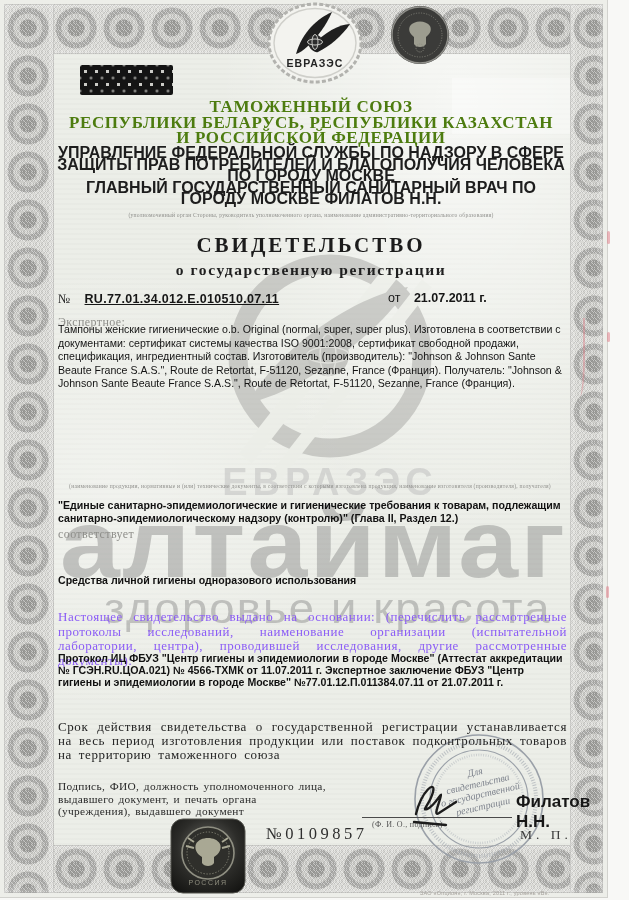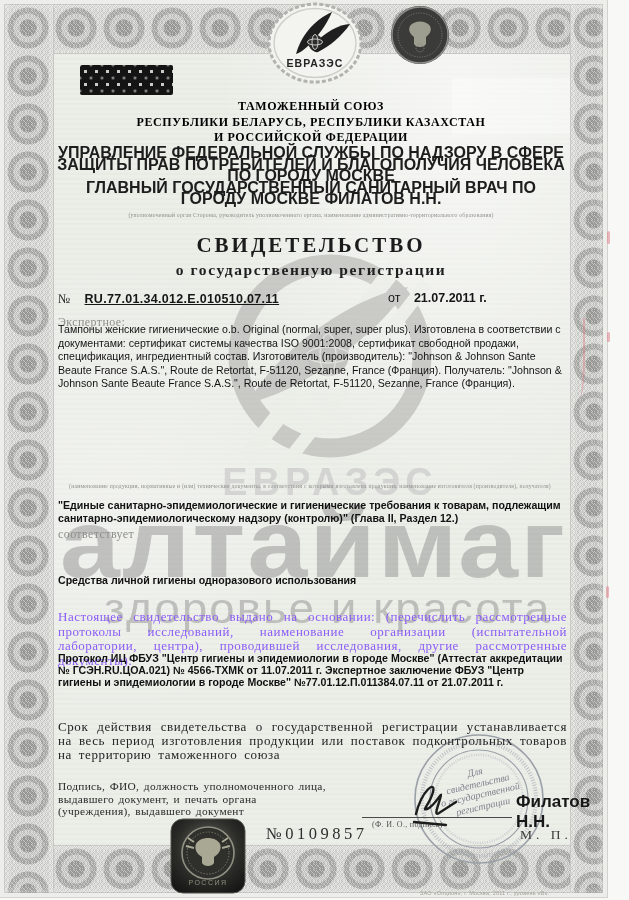--- a/index.html
+++ b/index.html
@@ -27,22 +27,22 @@
       repeating-linear-gradient(0deg, rgba(120,120,120,.03) 0 2px, transparent 2px 5px);}
   .abs{position:absolute;}
   .z2{z-index:2;} .z3{z-index:3;} .z4{z-index:4;} .z5{z-index:5;} .z6{z-index:6;}
   .sans{font-family:"Liberation Sans",sans-serif;}
   .center{text-align:center;}
   
   .black-block{left:80px;top:65px;width:93px;height:30px;background:#141414;border-radius:2px;
     background-image:radial-gradient(circle, rgba(235,235,230,.85) 0 1.5px, transparent 2px),
                      radial-gradient(circle, rgba(235,235,230,.6) 0 1px, transparent 1.6px);
     background-size:11px 13px,11px 13px;background-position:0 0,5.5px 6.5px;}
-  .union-block{left:55px;top:99px;width:512px;font-weight:bold;font-size:12px;line-height:15.5px;
-    letter-spacing:.6px;color:#000000;}
+  .union-block{left:55px;top:99px;width:512px;font-weight:bold;font-size:17px;line-height:15.5px;
+    letter-spacing:.6px;color:#4d7c0f;}
   .authority-block{left:55px;top:147px;width:512px;font-weight:bold;font-size:16px;line-height:11.6px;
     color:#1d1d1d;}
   .tiny-caption{font-size:5.6px;color:#8d8d8a;letter-spacing:.25px;}
   .cap1{left:70px;top:212px;width:482px;}
   .doc-title{left:55px;top:233px;width:512px;font-weight:bold;font-size:21px;letter-spacing:3px;color:#1b1b1b;}
   .doc-subtitle{left:55px;top:261px;width:512px;font-weight:bold;font-size:15.5px;letter-spacing:1.6px;color:#1f1f1f;}
   .numrow{left:58px;top:291px;width:509px;font-size:12.5px;}
   .numrow .nosign{font-size:13px;color:#2a2a2a;}
   .numrow .num{font-family:"Liberation Sans",sans-serif;font-weight:bold;color:#161616;margin-left:11px;letter-spacing:.3px;text-decoration:underline;}
   .numrow .fromwrap{position:absolute;left:330px;top:0;font-family:"Liberation Sans",sans-serif;font-weight:bold;color:#161616;}

